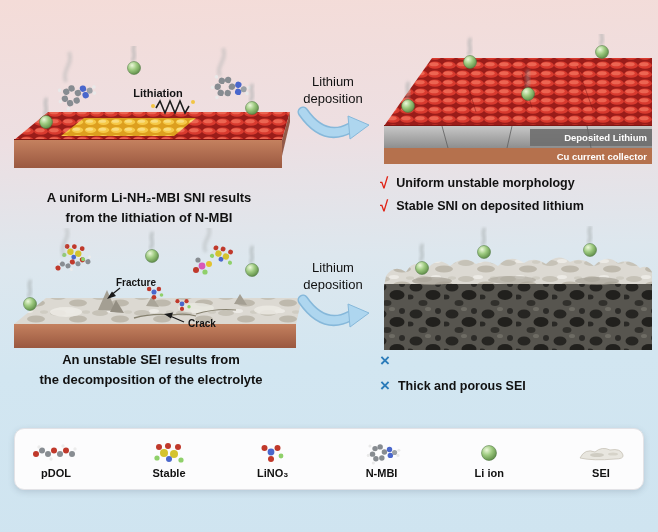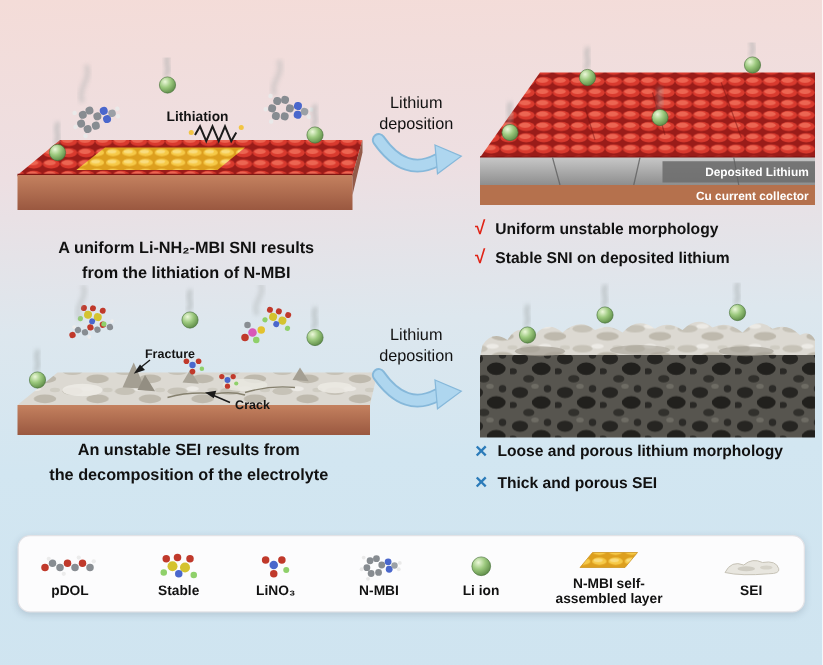--- a/index.html
+++ b/index.html
@@ -262,21 +262,20 @@
     <ellipse cx="140" cy="54" rx="24" ry="4" fill="#a8a398" opacity="0.6"></ellipse>
     <ellipse cx="225" cy="55" rx="22" ry="4" fill="#a29d92" opacity="0.65"></ellipse>
     <use href="#liIon" x="50" y="42"></use>
     <use href="#liIon" x="112" y="26"></use>
     <use href="#liIon" x="218" y="24"></use>
   </svg>
 
   <div class="bullets abs" style="left:380px; top:352px;">
     <div class="bullet">
       <span class="mark-cross">×</span>
-      <span>Loose and porous lithium morphology</span>
     </div>
     <div class="bullet">
       <span class="mark-cross">×</span>
       <span>Thick and porous SEI</span>
     </div>
   </div>
 
   <div class="legend">
     <div class="legend-item">
       <div class="legend-icon">
@@ -318,31 +317,20 @@
       </div>
       <div class="legend-label">N-MBI</div>
     </div>
     <div class="legend-item">
       <div class="legend-icon">
         <svg width="18" height="18" viewBox="0 0 18 18">
             <circle cx="9" cy="9" r="7.5" fill="url(#liGrad)" stroke="#47703a" stroke-width="0.5"></circle>
           </svg>
       </div>
       <div class="legend-label">Li ion</div>
-    </div>
-    <div class="legend-item">
-      <div class="legend-icon">
-        <svg width="54" height="20" viewBox="0 0 54 20">
-            <polygon points="4,17 14,5 50,5 40,17" fill="url(#yellowTex)" stroke="#c98f18" stroke-width="0.6"></polygon>
-          </svg>
-      </div>
-      <div class="legend-label">
-        <div>N-MBI self-</div>
-        <div>assembled layer</div>
-      </div>
     </div>
     <div class="legend-item">
       <div class="legend-icon">
         <svg width="52" height="18" viewBox="0 0 52 18">
           <path d="M5,14 Q10,4 20,8 Q27,2 35,6 Q46,4 48,11 Q49,15 40,15 Q18,17 5,14 Z" fill="#e8e6df" stroke="#c6c2b6" stroke-width="0.8"></path>
           <ellipse cx="22" cy="11" rx="7" ry="2" fill="#cfccc2"></ellipse>
           <ellipse cx="38" cy="10" rx="5" ry="1.6" fill="#d6d3c9"></ellipse>
         </svg>
       </div>
       <div class="legend-label">SEI</div>

